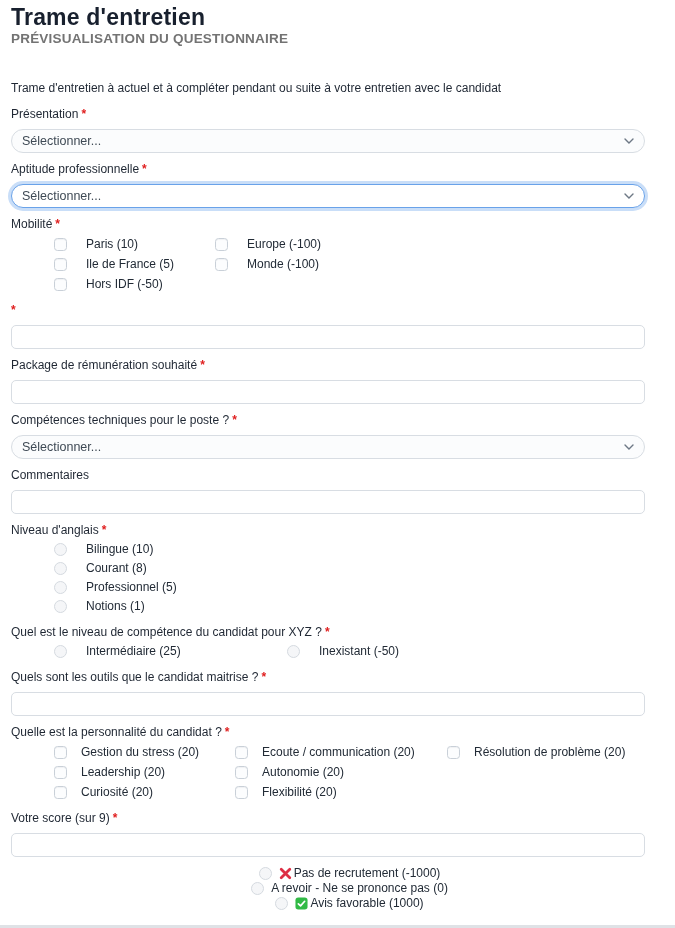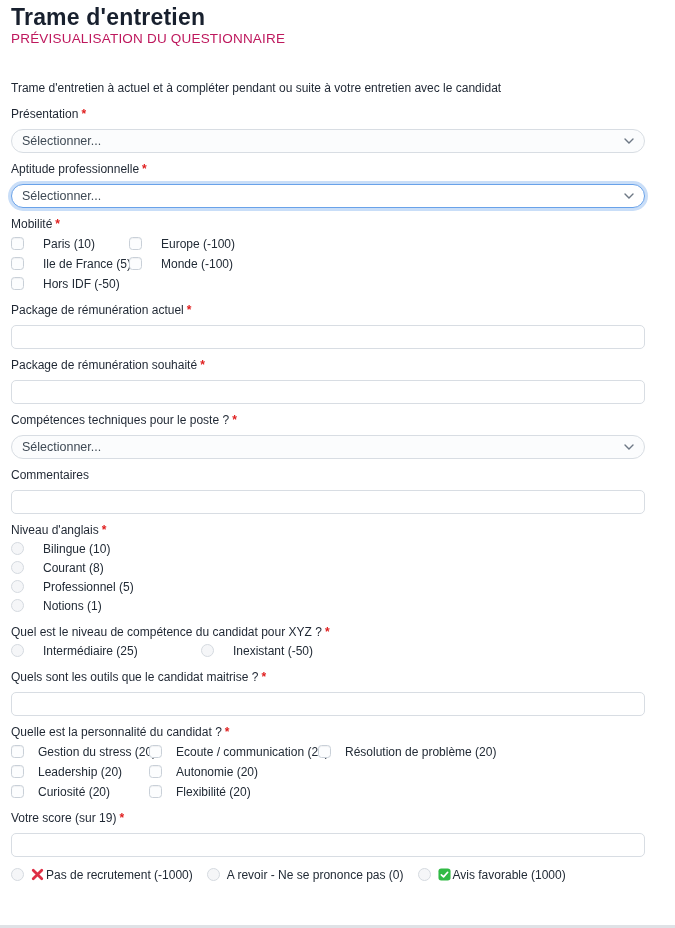--- a/index.html
+++ b/index.html
@@ -4,21 +4,21 @@
 <style>
   html,body{margin:0;padding:0;}
   body{
     width:675px;height:928px;overflow:hidden;position:relative;
     background:#ffffff;
     font-family:"Liberation Sans","DejaVu Sans",sans-serif;
     color:#1f2733;
   }
   .content{padding:4px 30px 0 11px;}
   .title{font-size:23px;font-weight:700;color:#18202e;line-height:27px;letter-spacing:.2px;}
-  .subtitle{font-size:13.5px;font-weight:400;color:#be185d;line-height:16px;letter-spacing:.2px;}
+  .subtitle{font-size:13.5px;font-weight:700;color:#737373;line-height:16px;letter-spacing:.2px;}
   .intro{font-size:12px;color:#1f2733;line-height:15px;margin-top:34px;margin-bottom:11px;}
 
   .group{margin-bottom:9px;}
   .label-row{display:flex;gap:3px;font-size:12px;line-height:15px;color:#1f2733;margin-bottom:7px;}
   .group.choices .label-row{margin-bottom:2px;}
   .req{color:#e02020;font-weight:700;}
 
   .select{
     height:24px;box-sizing:border-box;border:1px solid #d8dde3;border-radius:12px;
     background:#fbfcfd;display:flex;align-items:center;justify-content:space-between;
@@ -28,38 +28,38 @@
   .chev{flex:none;margin-left:8px;}
 
   .text-input{
     display:block;width:100%;height:24px;box-sizing:border-box;
     border:1px solid #d8dde3;border-radius:5px;background:#fff;
     padding:0 10px;font-family:inherit;font-size:12.5px;color:#3f4a55;outline:none;
   }
 
   .opt-row{display:flex;align-items:center;height:20px;}
   .opt-row.r19{height:19px;}
-  .opt{display:flex;align-items:flex-start;cursor:pointer;}
+  .opt{display:flex;align-items:center;cursor:pointer;margin-left:43px;}
   .box{
     width:13px;height:13px;box-sizing:border-box;flex:none;
     border:1px solid #c9d0d8;border-radius:3.5px;background:#fcfdfe;
     box-shadow:inset 0 1px 1px rgba(16,24,40,.05);
   }
   .circle{border-radius:50%;background:#f5f6f8;border-color:#d5dae0;box-shadow:none;}
   .gap-lg>.box{margin-right:19px;}
   .gap-md>.box{margin-right:14px;}
   .gap-sm>.box{margin-right:7px;}
   .opt-label{font-size:12px;color:#222b36;white-space:nowrap;line-height:15px;}
 
   .cellw-mob{width:118px;}
   .cellw-xyz{width:190px;}
   .cellw-p1{width:138px;}
   .cellw-p2{width:169px;}
 
-  .rec-row{display:flex;align-items:center;column-gap:14px;height:19px;}
+  .rec-row{display:flex;align-items:center;column-gap:14px;height:19px;flex-direction:column;}
   .rec-icon{display:inline-flex;margin-right:2px;flex:none;}
 
   .bottom-divider{position:absolute;left:0;bottom:0;width:675px;height:3px;background:#dfe2e6;}
 </style>
 </head>
 <body>
 
 <div class="content">
 
   <div class="title">Trame d'entretien</div>
@@ -120,21 +120,20 @@
     <div class="opt-row">
       <label class="opt gap-lg">
         <span class="box"></span>
         <span class="opt-label">Hors IDF (-50)</span>
       </label>
     </div>
   </div>
 
   <div class="group">
     <div class="label-row">
-      <span>Package de rémunération actuel</span>
       <span class="req">*</span>
     </div>
     <input class="text-input" value="" style="">
   </div>
 
   <div class="group">
     <div class="label-row">
       <span>Package de rémunération souhaité</span>
       <span class="req">*</span>
     </div>
@@ -253,21 +252,21 @@
       </label>
       <label class="opt gap-md">
         <span class="box"></span>
         <span class="opt-label">Flexibilité (20)</span>
       </label>
     </div>
   </div>
 
   <div class="group">
     <div class="label-row">
-      <span>Votre score (sur 19)</span>
+      <span>Votre score (sur 9)</span>
       <span class="req">*</span>
     </div>
     <input class="text-input" value="" style="">
   </div>
 
   <div class="group choices">
     <div class="rec-row">
       <label class="opt gap-sm">
         <span class="box circle"></span>
         <span class="rec-icon">

